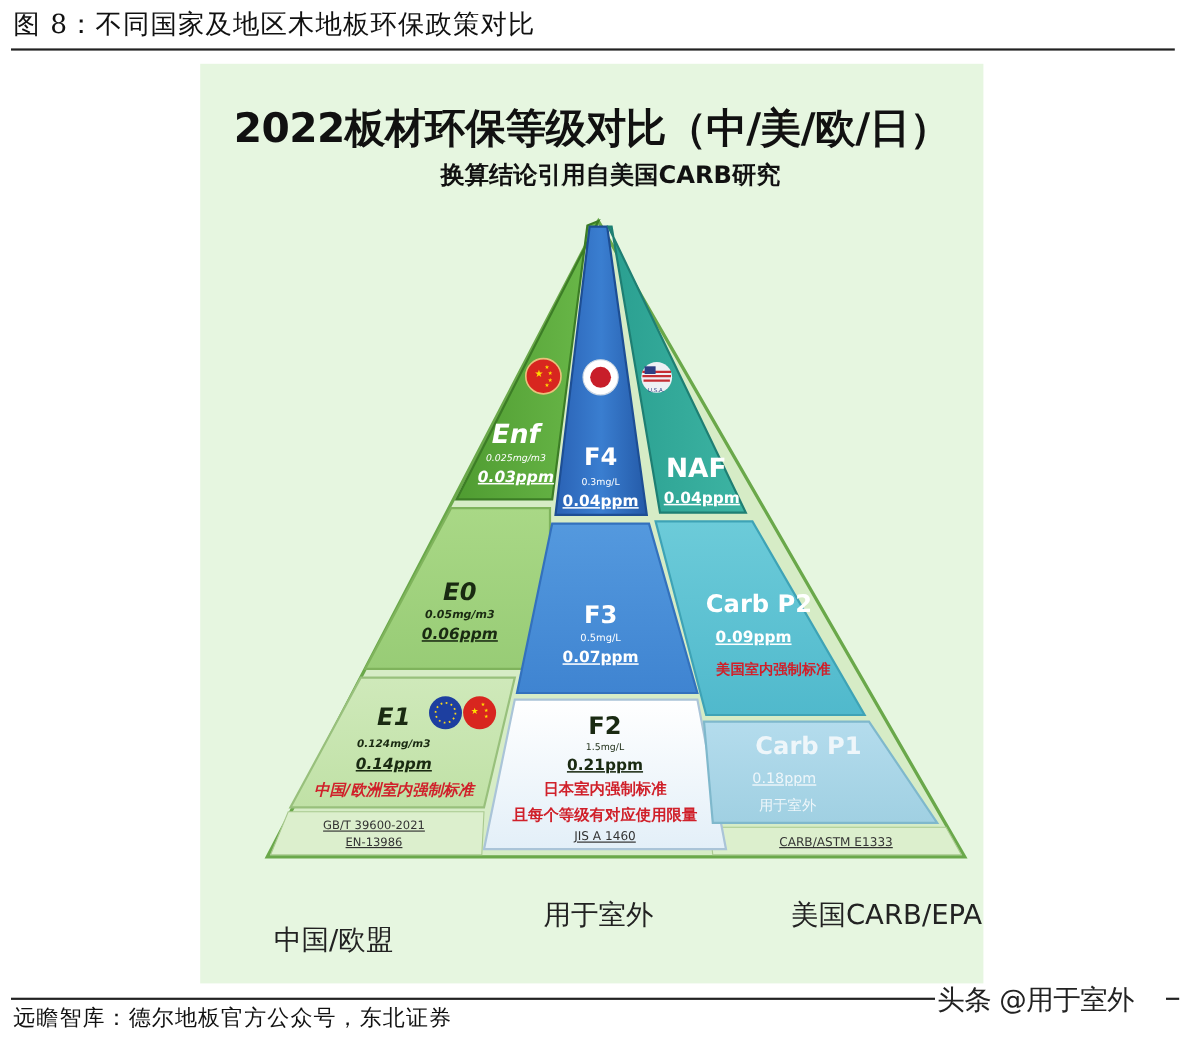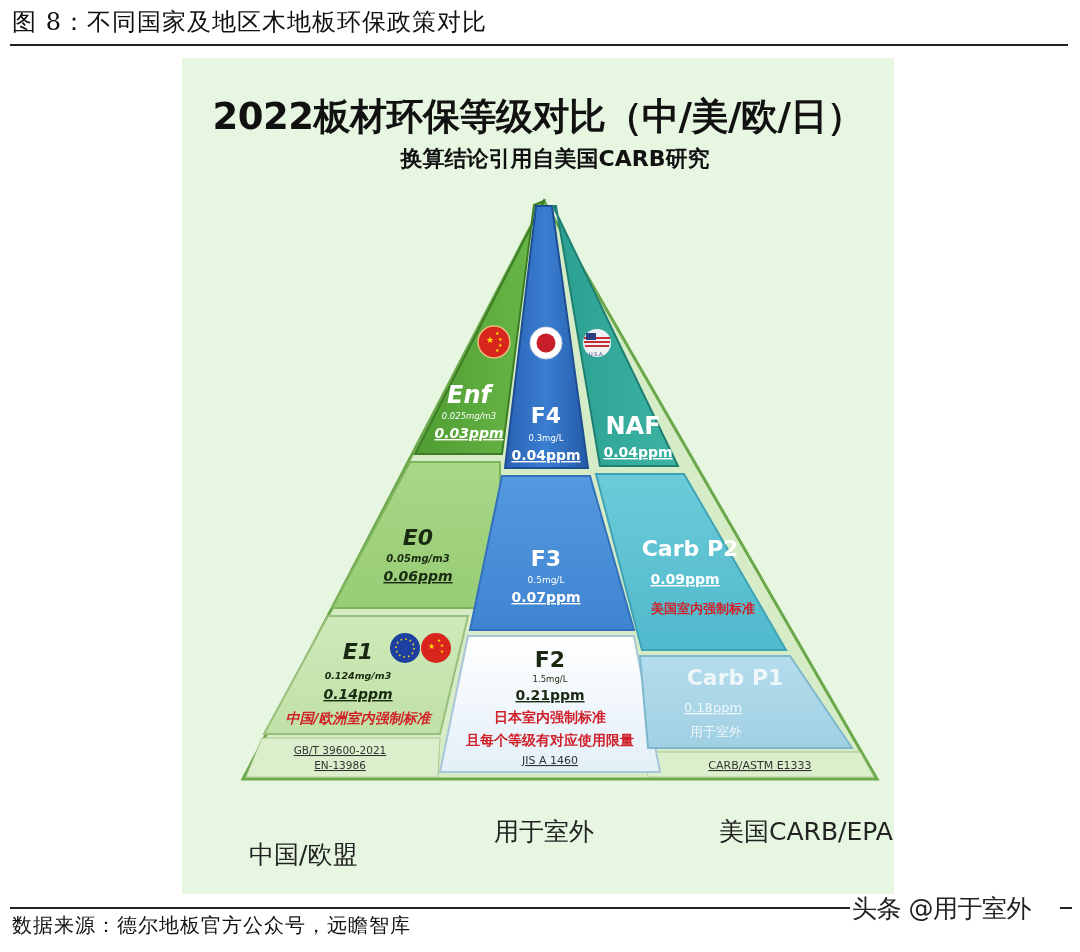--- a/index.html
+++ b/index.html
@@ -173,14 +173,14 @@
   <text x="340" y="769" text-anchor="middle" font-size="10.5" fill="#333" text-decoration="underline">EN-13986</text>
   <text x="760" y="769" text-anchor="middle" font-size="11" fill="#333" text-decoration="underline">CARB/ASTM E1333</text>
 </svg>
 
 <div class="region-label" style="left:249px; top:815px;margin-top:23px;">中国/欧盟</div>
 <div class="region-label" style="left:494px; top:815px;">用于室外</div>
 <div class="region-label" style="left:719px; top:815px;">美国CARB/EPA</div>
 
 <div class="rule-bottom"></div>
 <div class="rule-bottom2"></div>
-<div class="source">数据来源：德尔地板官方公众号，远瞻智库</div>
+<div class="source">远瞻智库：德尔地板官方公众号，东北证券</div>
 <div class="watermark">头条 @用于室外</div>
 
 </body></html>

